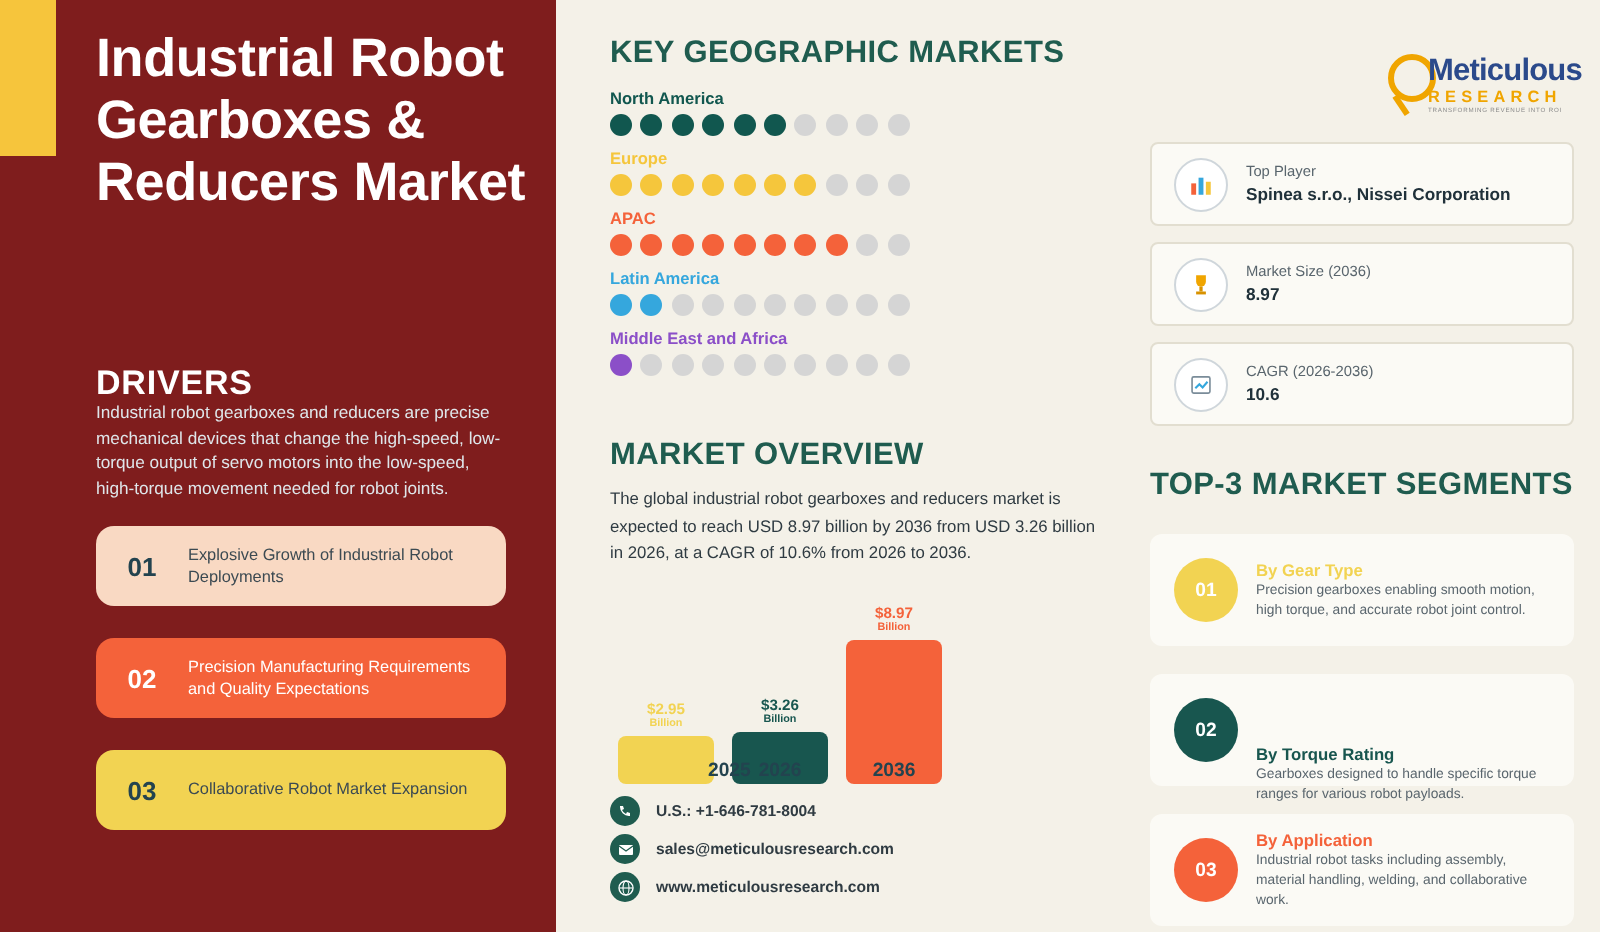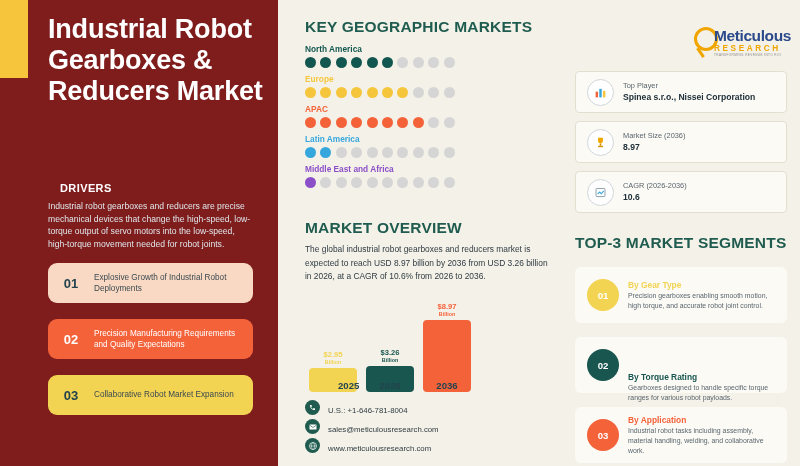--- a/index.html
+++ b/index.html
@@ -20,21 +20,21 @@
     position:absolute; left:0; top:0; width:28px; height:78px;
     background:#f6c53c;
   }
   .title {
     position:absolute; left:48px; top:14px; width:220px;
     color:#ffffff; font-size:27px; font-weight:bold; line-height:1.14;
     letter-spacing:-0.2px;
   }
   .drivers-head {
     position:absolute; left:48px; top:182px;
-    color:#ffffff; font-size:11px; font-weight:bold; letter-spacing:0.4px;margin-left:12px;
+    color:#ffffff; font-size:17px; font-weight:bold; letter-spacing:0.4px;
   }
   .drivers-desc {
     position:absolute; left:48px; top:200px; width:205px;
     color:#dfe6ea; font-size:8.6px; line-height:1.48;
   }
   .driver-card {
     position:absolute; left:48px; width:205px; height:40px;
     border-radius:9px; display:flex; align-items:center;
   }
   .driver-num {
@@ -81,21 +81,21 @@
   .bar-unit { font-size:5.4px; font-weight:bold; line-height:1.3; margin-bottom:2px; }
   .bar { width:48px; border-radius:4px; }
   .axis-labels { position:absolute; left:0; top:380px; width:170px; height:14px; }
   .axis-lab {
     position:absolute; width:48px; text-align:center;
     font-size:9.6px; font-weight:bold; color:#23434f;
   }
 
   
   .contact { position:absolute; left:0; top:396px; }
-  .contact-row { display:flex; align-items:flex-end; height:19px; }
+  .contact-row { display:flex; align-items:center; height:19px;font-weight:bold; }
   .c-icon {
     width:15px; height:15px; border-radius:50%; background:#1f5c4f;
     display:flex; align-items:center; justify-content:center; margin-right:8px;
     flex:0 0 15px;
   }
   .c-icon svg { width:8px; height:8px; fill:#ffffff; }
   .c-text { font-size:7.8px; color:#2f3b42; }
 
   
   .right { position:absolute; left:575px; top:15px; width:225px; height:466px; }
@@ -263,21 +263,21 @@
           <div class="bar-unit" style="color: rgb(24, 86, 79);">Billion</div>
           <div class="bar" style="height: 26px; background: rgb(24, 86, 79);"></div>
         </div>
         <div class="bar-col" style="left: 118px;">
           <div class="bar-val" style="color: rgb(244, 98, 58);">$8.97</div>
           <div class="bar-unit" style="color: rgb(244, 98, 58);">Billion</div>
           <div class="bar" style="height: 72px; background: rgb(244, 98, 58);"></div>
         </div>
       </div>
     <div class="axis-labels" id="axis-labels">
-        <div class="axis-lab" style="left: 0; padding-left: 33px;">2025</div>
+        <div class="axis-lab" style="left: 16px; padding-left: 33px;">2025</div>
         <div class="axis-lab" style="left: 61px;">2026</div>
         <div class="axis-lab" style="left: 118px;">2036</div>
       </div>
 
     <div class="contact" id="contact">
         <div class="contact-row">
           <div class="c-icon">
             <svg viewBox="0 0 16 16">
               <path d="M2 2h3l1 3-2 1a8 8 0 0 0 4 4l1-2 3 1v3H11A9 9 0 0 1 2 3z"></path>
             </svg>

